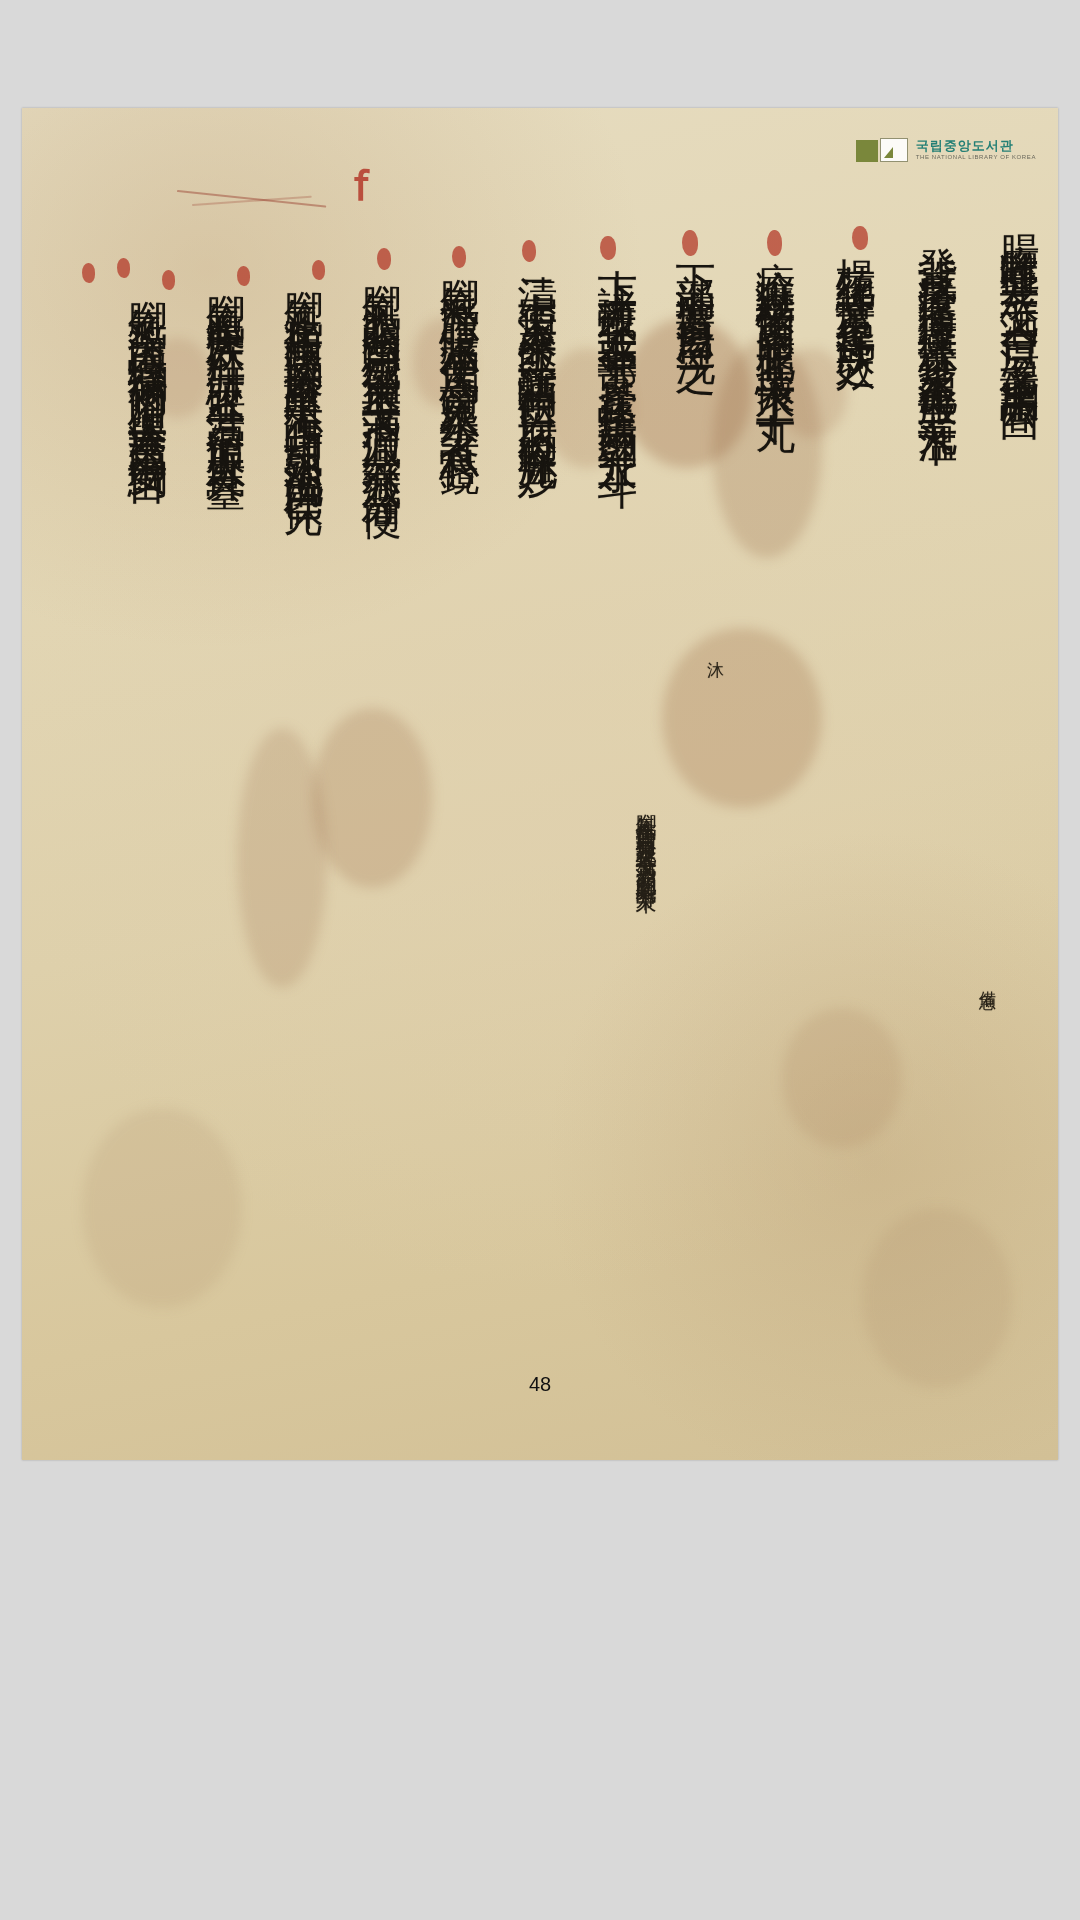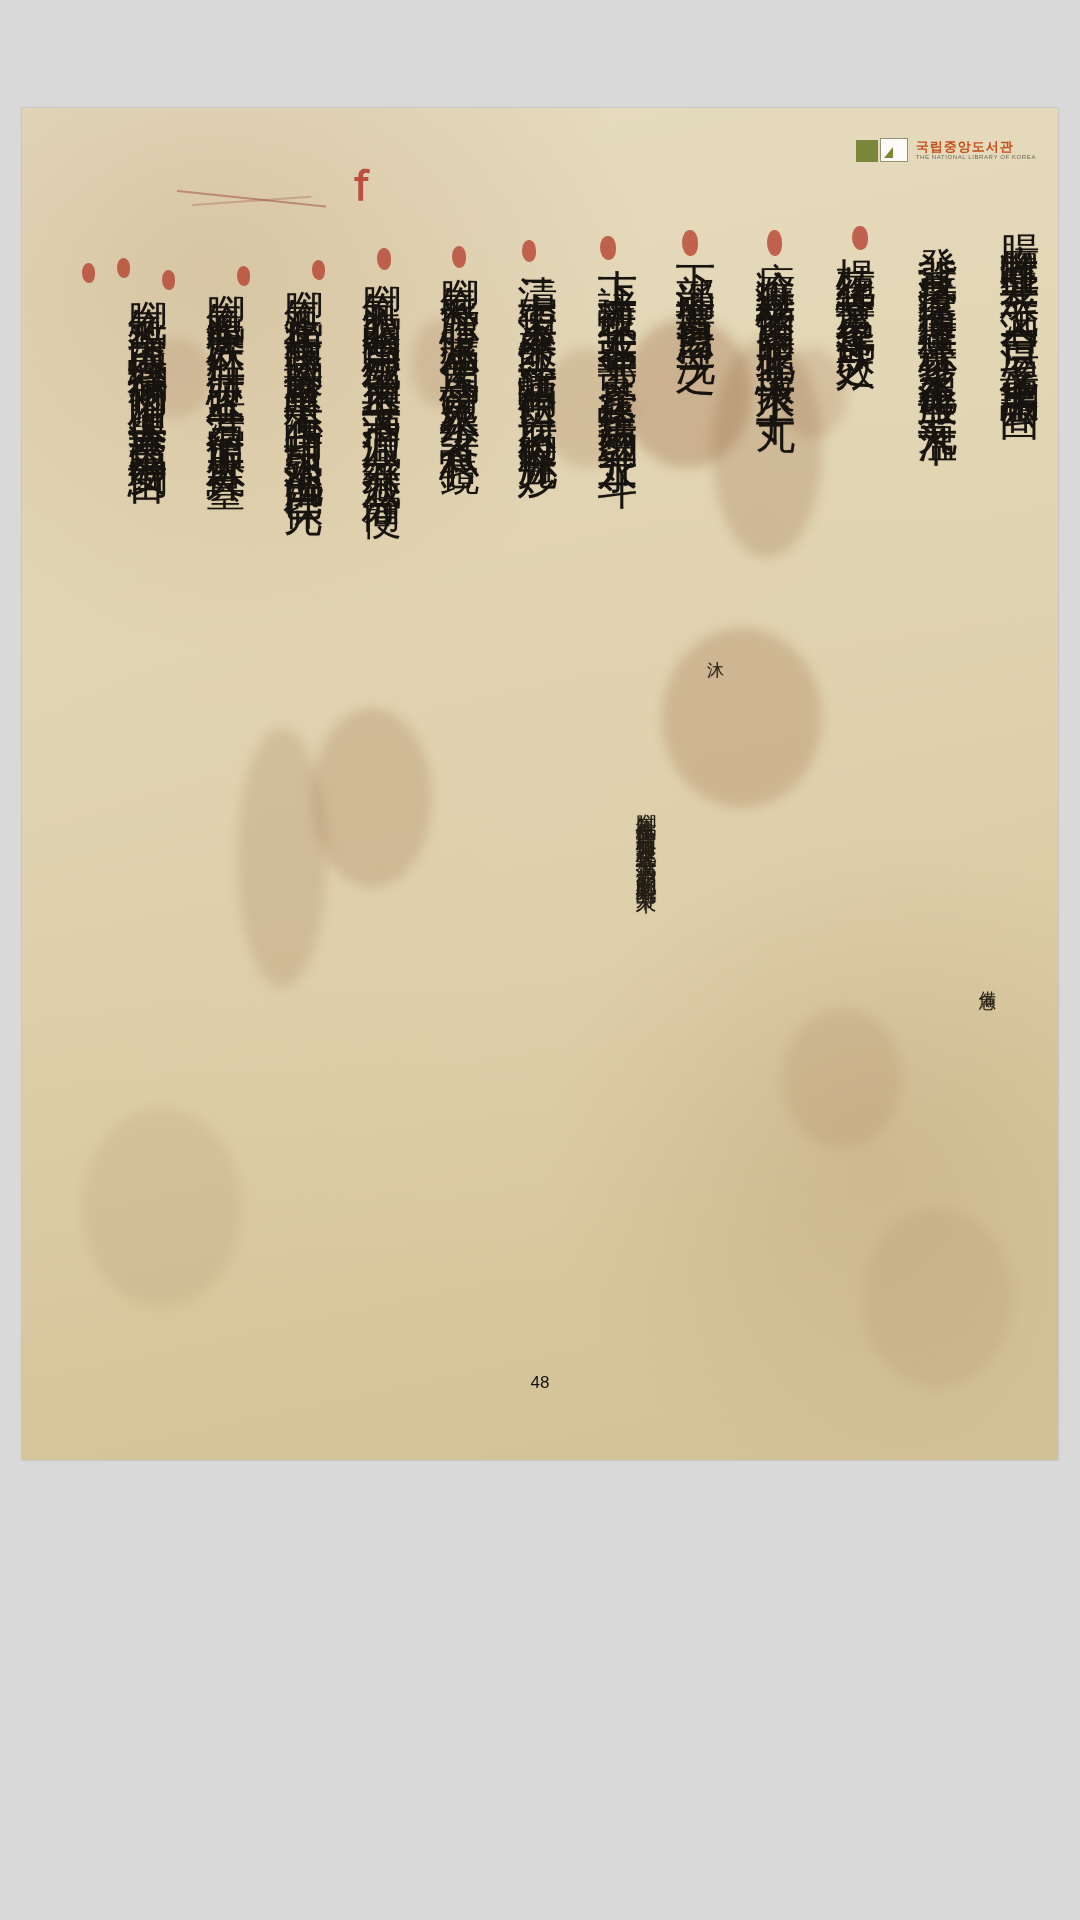--- a/index.html
+++ b/index.html
@@ -113,24 +113,24 @@
   #logo .mark .bar2:after {
     content: "";
     position: absolute;
     left: 3px; bottom: 3px;
     width: 0; height: 0;
     border-left: 9px solid transparent;
     border-bottom: 11px solid #6f7f2e;
   }
   #logo .txt { line-height: 1.05; }
   #logo .ko {
-    font-family: Liberation Sans, sans-serif;
+    font-family: Liberation Mono, monospace;
     font-size: 13px;
     font-weight: bold;
-    color: #c2410c;
+    color: #0f766e;
     letter-spacing: 1px;
   }
   #logo .en {
     font-family: "Liberation Sans", sans-serif;
     font-size: 6px;
     color: #5a5a50;
     letter-spacing: 0.6px;
   }
   
   #columns {
@@ -164,21 +164,21 @@
     color: #2a2419;
   }
   
   #page-number {
     position: absolute;
     left: 0;
     right: 0;
     top: 1373px;
     text-align: center;
     font-family: "Liberation Sans", sans-serif;
-    font-size: 17px;
+    font-size: 20px;
     color: #111;
   }
 </style>
 </head>
 <body>
 
 <div id="viewer">
 
   <div id="page-wrap">
     <div id="page"></div>

